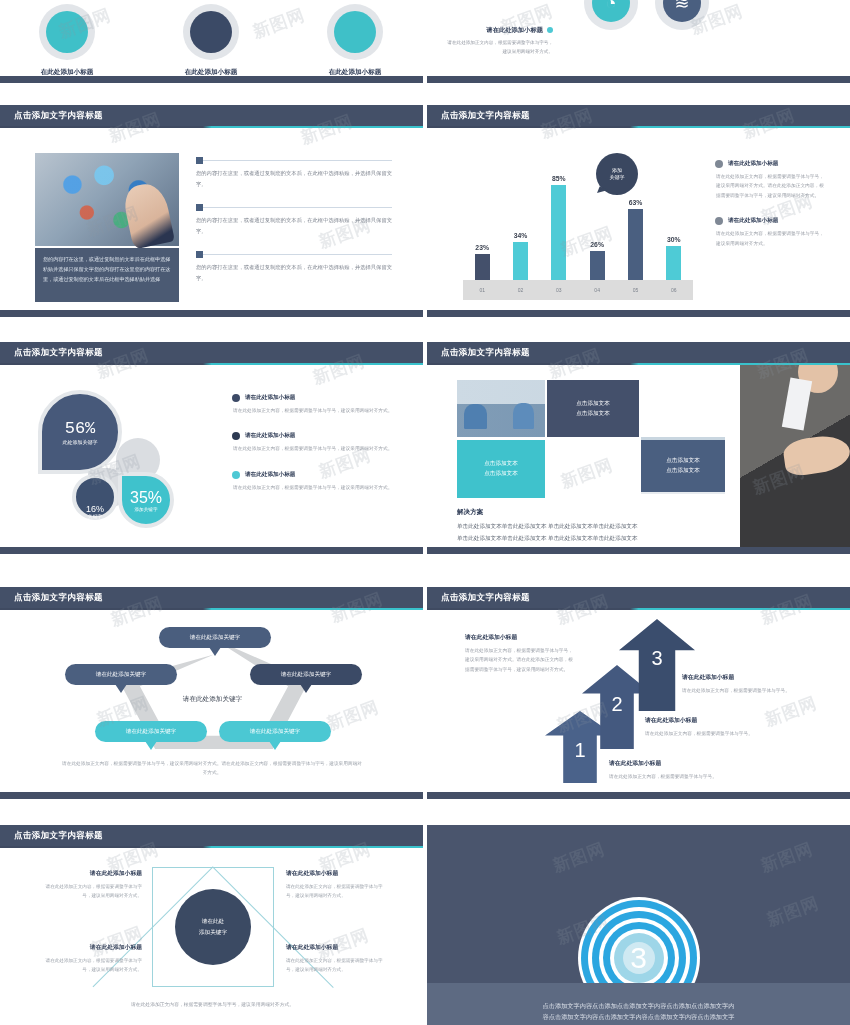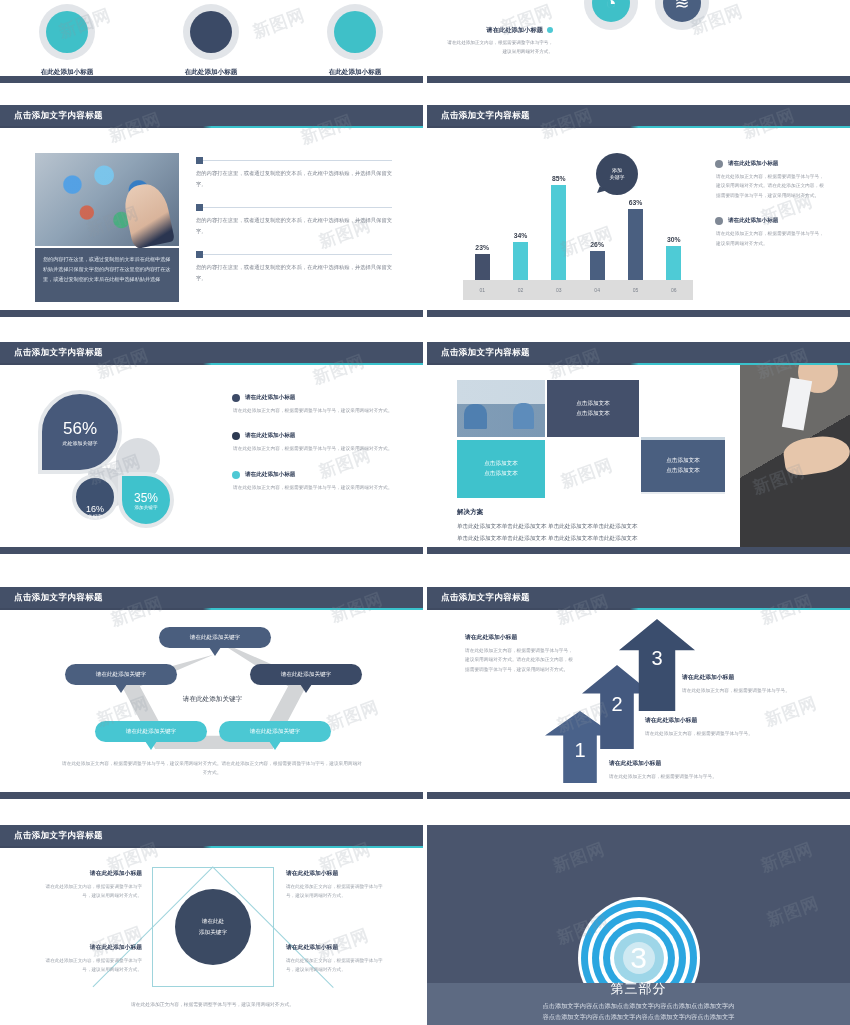--- a/index.html
+++ b/index.html
@@ -431,32 +431,32 @@
   <div class="slide" id="row2-left">
     <div class="slide-hdr">
       <span class="ttl">点击添加文字内容标题</span>
     </div>
     <div class="hdr-rule"></div>
 
     <div class="petal-area">
       <div class="petal-grey"></div>
       <div class="petal-grey2"></div>
 
-      <div class="bub" style="left:8px; top:8px; width:84px; height:84px; background:#47597a; border-radius:50% 50% 50% 0;">
+      <div class="bub" style="left:8px; top:8px; width:84px; height:84px; background:#47597a; border-radius:50% 50% 50% 0;font-family:Liberation Mono, monospace;">
         <span class="big" style="font-size:17px;">56%</span>
         <span class="lbl" style="font-size:5px;margin-top:1px;">此处添加关键字</span>
       </div>
 
       <div class="bub" style="left:42px; top:92px; width:46px; height:46px; background:#3e5170;">
         <span class="big" style="font-size:9px;margin-top:28px;">16%</span>
         <span class="lbl" style="font-size:4.6px;">关键字</span>
       </div>
 
       <div class="bub" style="left:88px; top:90px; width:56px; height:56px; background:#3fc2cc; border-radius:0 50% 50% 50%;">
-        <span class="big" style="font-size:12px;">35%</span>
+        <span class="big" style="font-size:16px;">35%</span>
         <span class="lbl" style="font-size:4.6px;">添加关键字</span>
       </div>
     </div>
 
     <div style="position:absolute;left:232px;top:52px;width:165px;">
       <div class="sl-item">
         <div class="sl-head">
             <span class="sl-dot" style="background:#3c4a66;"></span>
             <span class="sl-ttl">请在此处添加小标题</span>
           </div>
@@ -638,21 +638,20 @@
         <div class="ring" style="inset:14px;background:#2ba6e0;"></div>
         <div class="ring" style="inset:21px;background:#ffffff;"></div>
         <div class="ring" style="inset:25px;background:#2ba6e0;"></div>
         <div class="ring" style="inset:32px;background:#ffffff;"></div>
         <div class="ring" style="inset:36px;background:#9ed6e8;"></div>
         <div class="ring" style="inset:45px;background:#cfe9f2; display:flex; align-items:center; justify-content:center;">
           <span style="color:#ffffff; font-size:30px; font-weight:400; line-height:1;">3</span>
         </div>
       </div>
       <div class="cover-band"></div>
-      <div class="cover-ttl">第三部分</div>
       <div class="cover-sub">
         <div>点击添加文字内容点击添加点击添加文字内容点击添加点击添加文字内</div>
         <div>容点击添加文字内容点击添加文字内容点击添加文字内容点击添加文字</div>
       </div>
     </div>
   </div>
 
   <div class="wm-layer" id="wm-layer">
       <div class="wm" style="left: 58px; top: 12px;">新图网</div>
       <div class="wm" style="left: 252px; top: 12px;">新图网</div>

